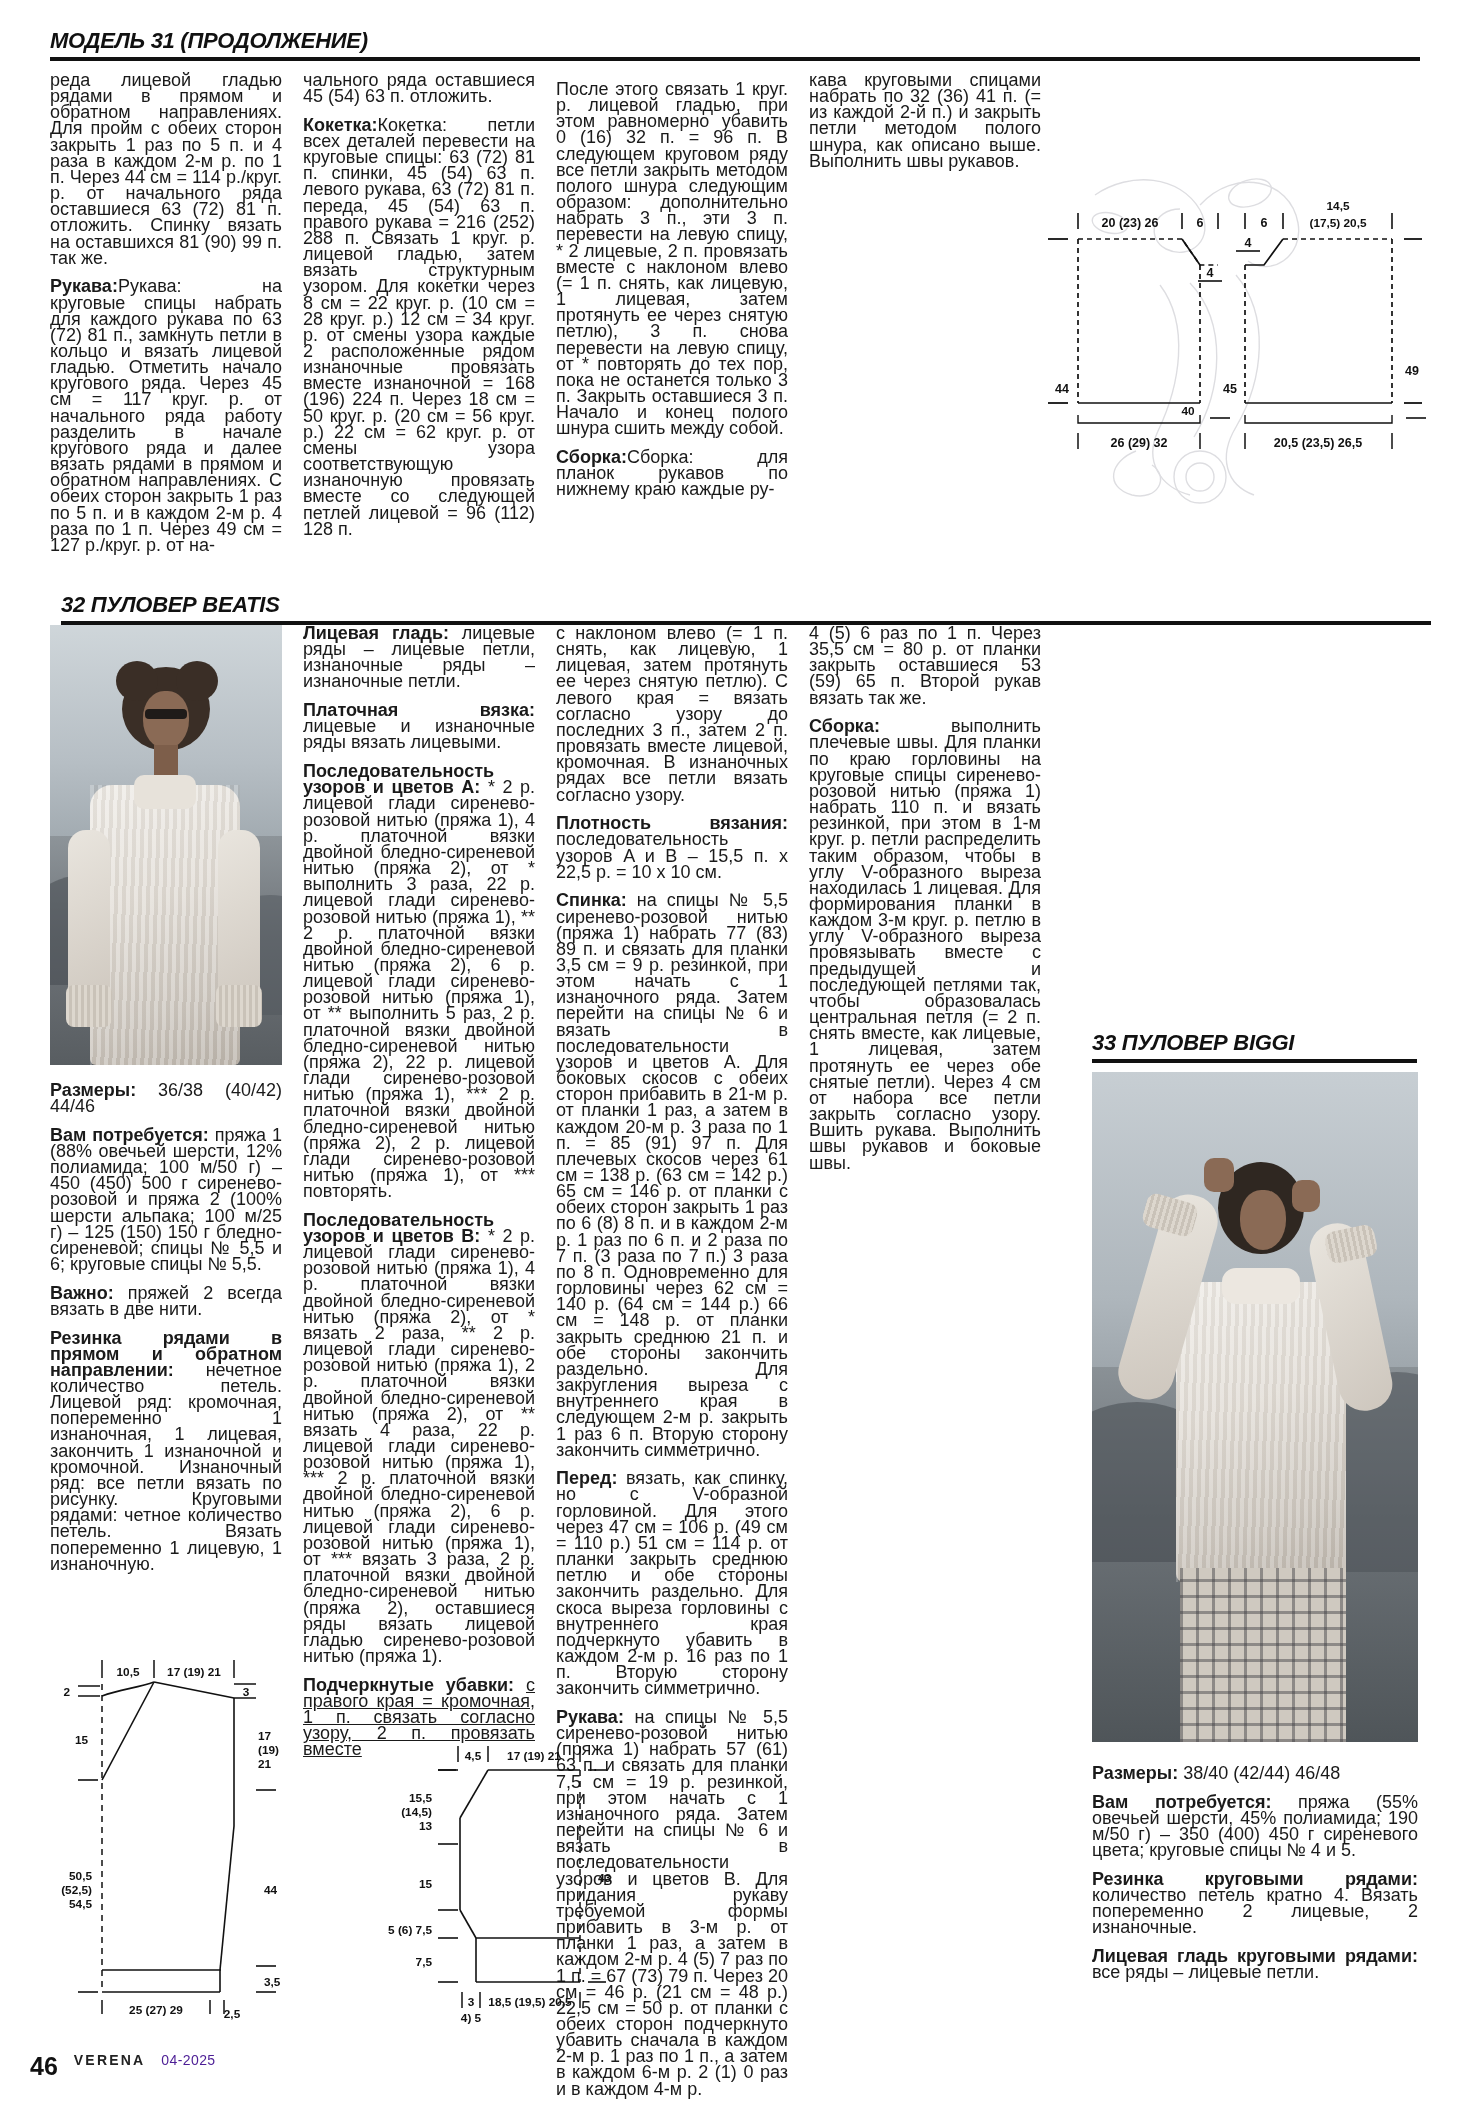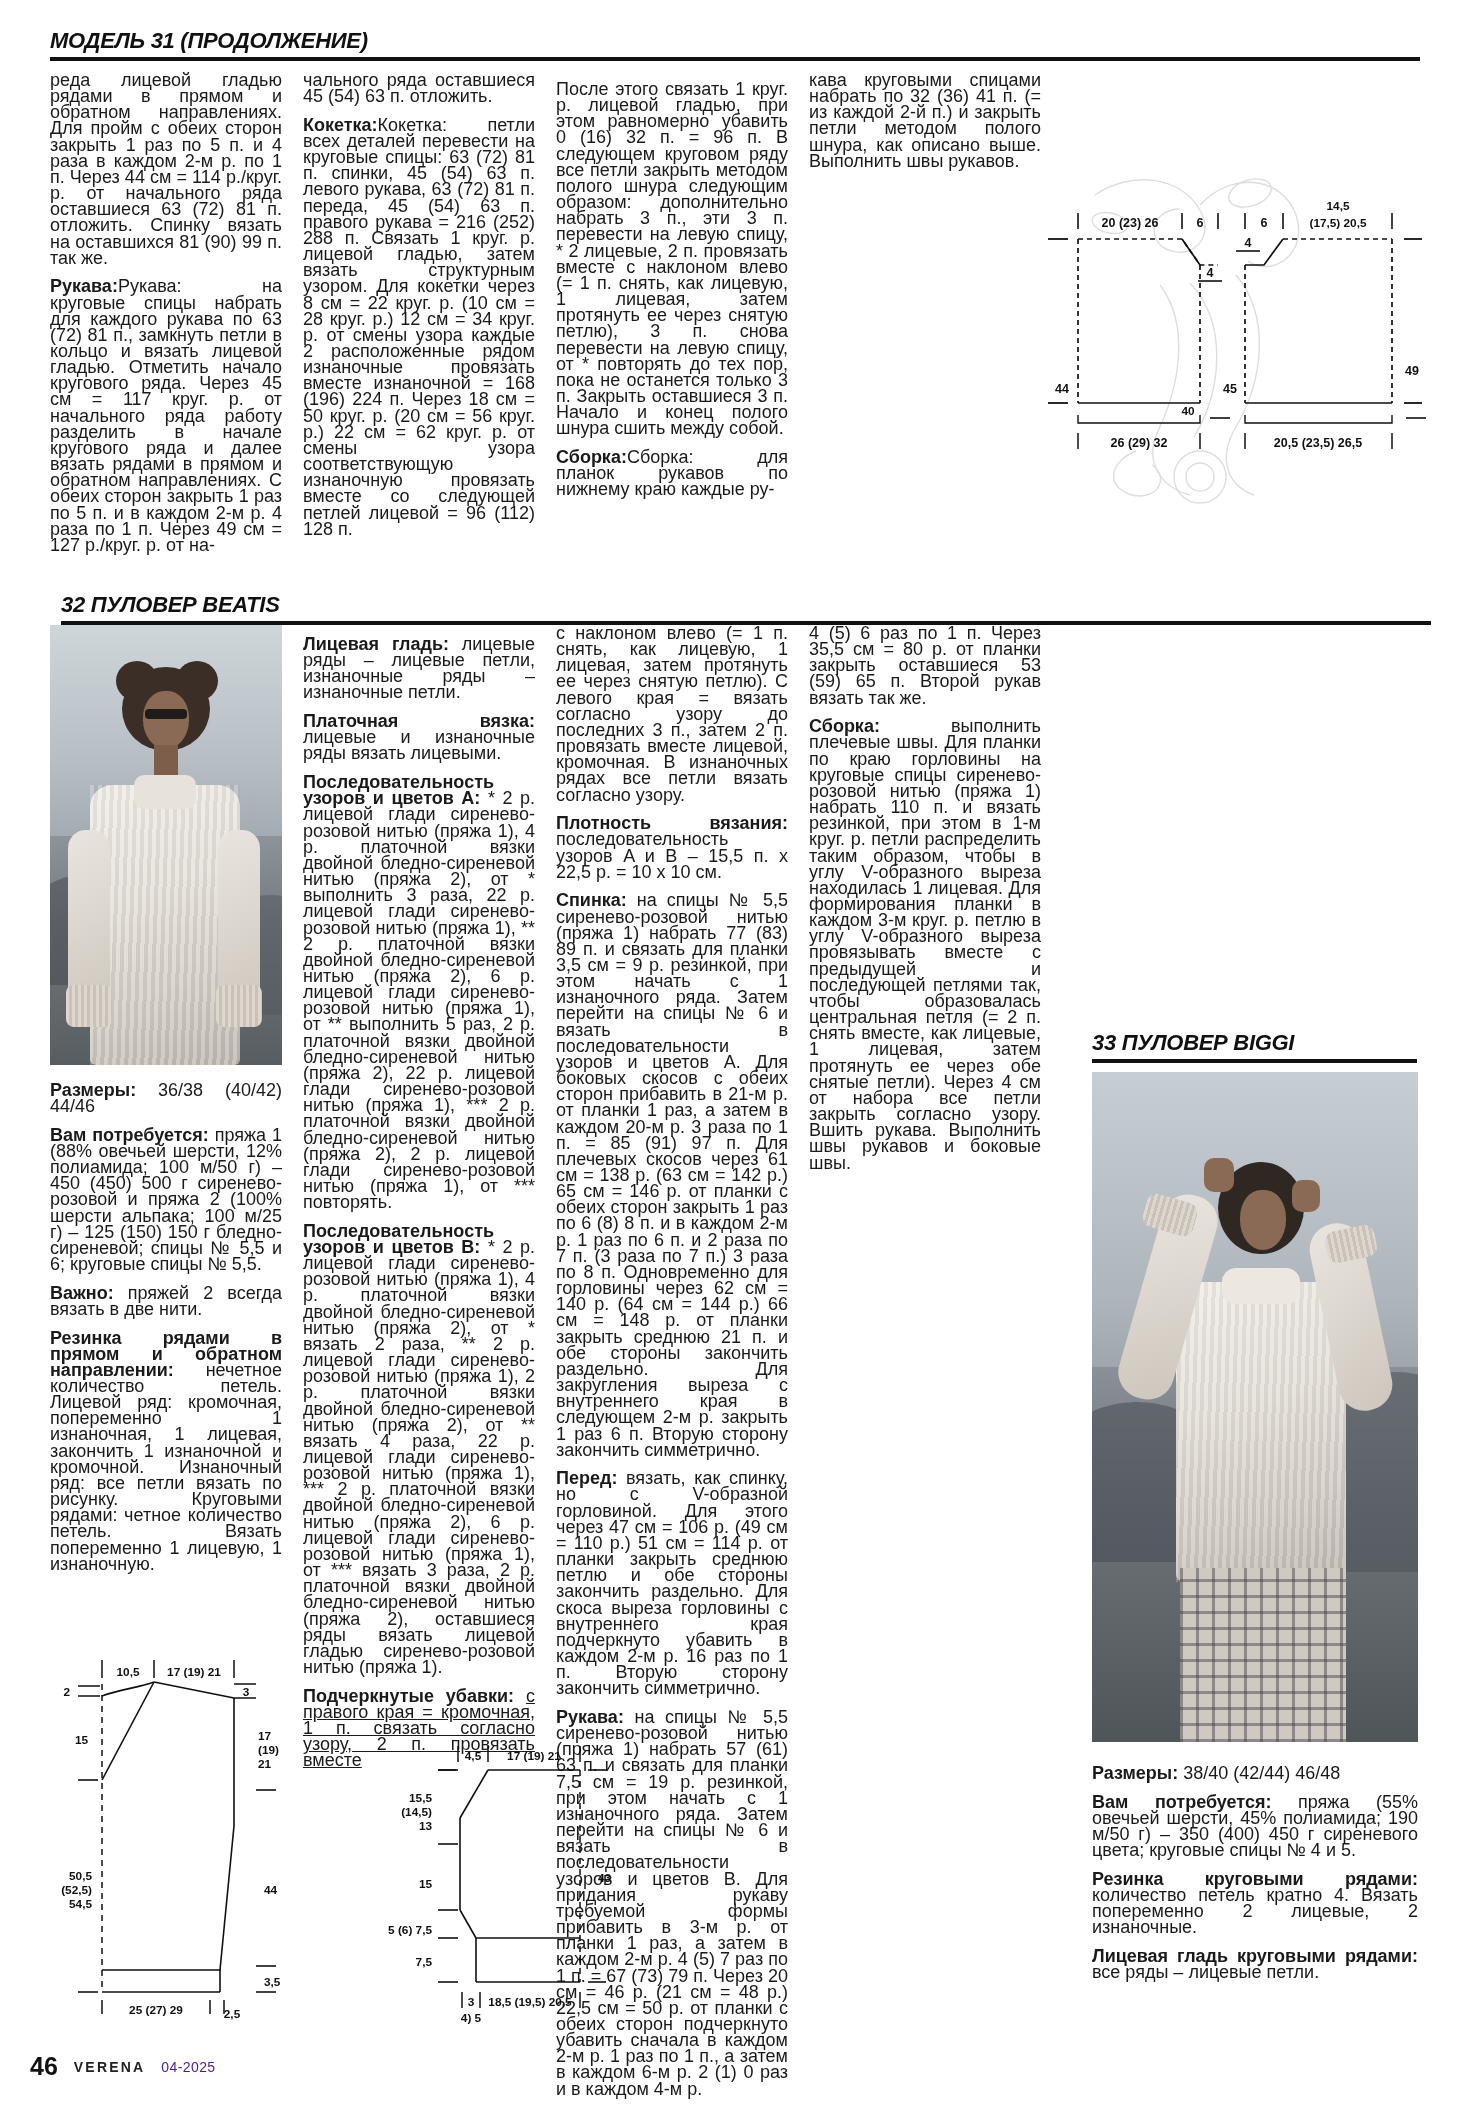--- a/index.html
+++ b/index.html
@@ -97,21 +97,21 @@
   
   .schem{ position:absolute; }
   .schem svg{ display:block; }
   .schem text{
     font-family:"Liberation Sans", sans-serif;
     font-size:12.5px; font-weight:bold; fill:#111;
   }
   .schem text.sm{ font-size:11.8px; }
 
   
-  .footer{ position:absolute; left:30px; top:2052px; display:flex; align-items:center; gap:16px; }
+  .footer{ position:absolute; left:30px; top:2052px; display:flex; align-items:flex-start; gap:16px; }
   .footer .pno{ font-size:25px; font-weight:bold; color:#111; }
   .footer .mag{ font-size:14px; font-weight:bold; letter-spacing:2.2px; color:#222; }
   .footer .iss{ font-size:14px; letter-spacing:.4px; color:#4c1d95; }
 </style>
 </head>
 <body>
 
 <div class="page">
 
   <div class="sec-head wide" style="left:50px; top:28px;">МОДЕЛЬ 31 (ПРОДОЛЖЕНИЕ)</div>
@@ -235,21 +235,21 @@
     <div style="position:absolute; left:104px; top:120px; width:24px; height:30px; background:#7d5e4a;"></div>
   </div>
 
   <div class="col" style="left:50px; top:1082px; width:232px;">
     <p><b>Размеры:</b> <span>36/38 (40/42) 44/46</span></p>
     <p><b>Вам потребуется:</b> <span>пряжа 1 (88% овечьей шерсти, 12% полиамида; 100 м/50 г) – 450 (450) 500 г сиренево-розовой и пряжа 2 (100% шерсти альпака; 100 м/25 г) – 125 (150) 150 г бледно-сиреневой; спицы № 5,5 и 6; круговые спицы № 5,5.</span></p>
     <p><b>Важно:</b> <span>пряжей 2 всегда вязать в две нити.</span></p>
     <p><b>Резинка рядами в прямом и обратном направлении:</b> <span>нечетное количество петель. Лицевой ряд: кромочная, попеременно 1 изнаночная, 1 лицевая, закончить 1 изнаночной и кромочной. Изнаночный ряд: все петли вязать по рисунку. Круговыми рядами: четное количество петель. Вязать попеременно 1 лицевую, 1 изнаночную.</span></p>
   </div>
 
-  <div class="col" style="left:303px; top:625px; width:232px;margin-top:11px;">
+  <div class="col" style="left:303px; top:625px; width:232px;">
     <p><b>Лицевая гладь:</b> <span>лицевые ряды – лицевые петли, изнаночные ряды – изнаночные петли.</span></p>
     <p><b>Платочная вязка:</b> <span>лицевые и изнаночные ряды вязать лицевыми.</span></p>
     <p><b>Последовательность узоров и цветов A:</b> <span>* 2 р. лицевой глади сиренево-розовой нитью (пряжа 1), 4 р. платочной вязки двойной бледно-сиреневой нитью (пряжа 2), от * выполнить 3 раза, 22 р. лицевой глади сиренево-розовой нитью (пряжа 1), ** 2 р. платочной вязки двойной бледно-сиреневой нитью (пряжа 2), 6 р. лицевой глади сиренево-розовой нитью (пряжа 1), от ** выполнить 5 раз, 2 р. платочной вязки двойной бледно-сиреневой нитью (пряжа 2), 22 р. лицевой глади сиренево-розовой нитью (пряжа 1), *** 2 р. платочной вязки двойной бледно-сиреневой нитью (пряжа 2), 2 р. лицевой глади сиренево-розовой нитью (пряжа 1), от *** повторять.</span></p>
     <p><b>Последовательность узоров и цветов B:</b> <span>* 2 р. лицевой глади сиренево-розовой нитью (пряжа 1), 4 р. платочной вязки двойной бледно-сиреневой нитью (пряжа 2), от * вязать 2 раза, ** 2 р. лицевой глади сиренево-розовой нитью (пряжа 1), 2 р. платочной вязки двойной бледно-сиреневой нитью (пряжа 2), от ** вязать 4 раза, 22 р. лицевой глади сиренево-розовой нитью (пряжа 1), *** 2 р. платочной вязки двойной бледно-сиреневой нитью (пряжа 2), 6 р. лицевой глади сиренево-розовой нитью (пряжа 1), от *** вязать 3 раза, 2 р. платочной вязки двойной бледно-сиреневой нитью (пряжа 2), оставшиеся ряды вязать лицевой гладью сиренево-розовой нитью (пряжа 1).</span></p>
     <p><b>Подчеркнутые убавки:</b> <u>с правого края = кромочная, 1 п. связать согласно узору, 2 п. провязать вместе</u></p>
   </div>
 
   <div class="col" style="left:556px; top:625px; width:232px;">
     <p>с наклоном влево (= 1 п. снять, как лицевую, 1 лицевая, затем протянуть ее через снятую петлю). С левого края = вязать согласно узору до последних 3 п., затем 2 п. провязать вместе лицевой, кромочная. В изнаночных рядах все петли вязать согласно узору.</p>
     <p><b>Плотность вязания:</b> <span>последовательность узоров A и B – 15,5 п. х 22,5 р. = 10 x 10 см.</span></p>

